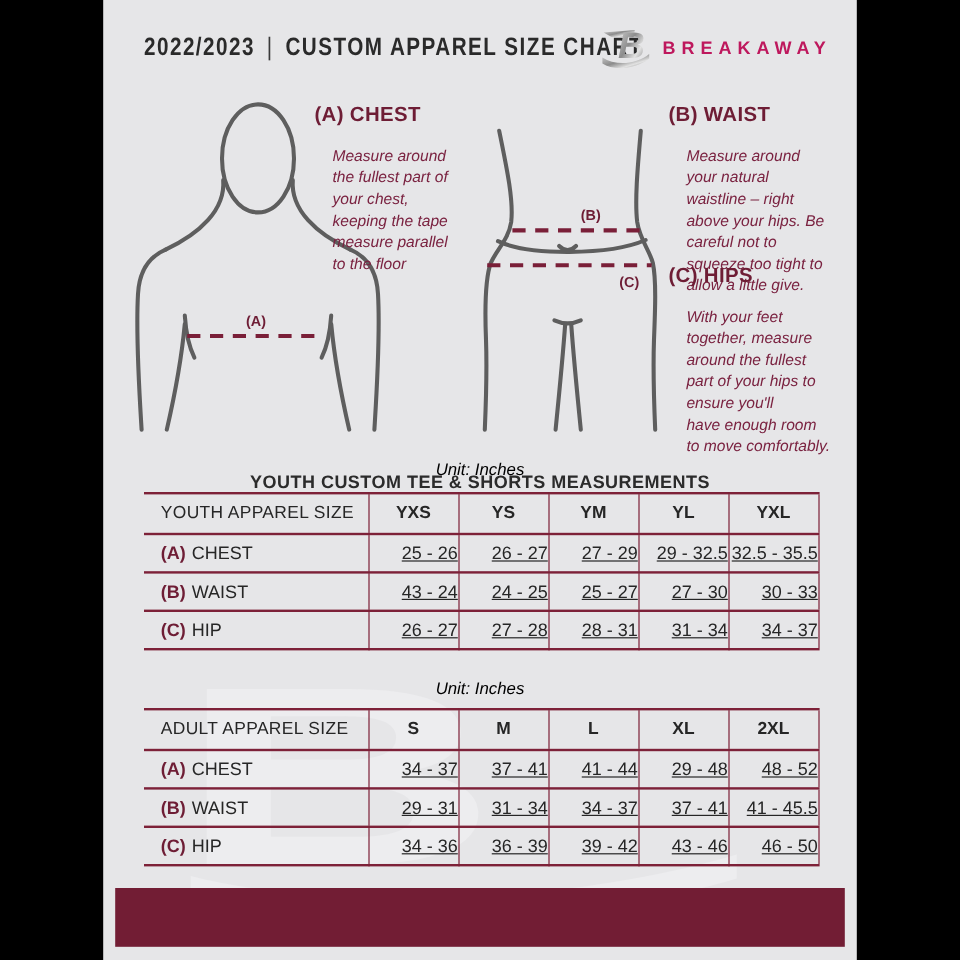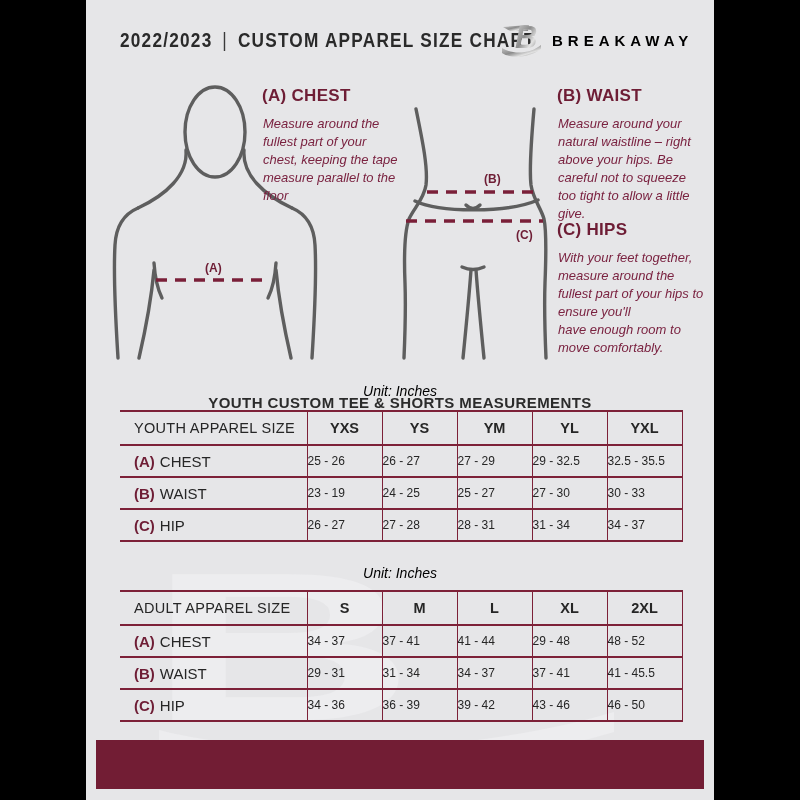--- a/index.html
+++ b/index.html
@@ -7,32 +7,32 @@
          font-family:"Liberation Sans","DejaVu Sans",sans-serif;}
   .doc{position:absolute;left:86px;top:0;width:628px;height:800px;background:#e6e6e8;}
 
   
   .hdr-title{position:absolute;left:34px;top:28px;white-space:nowrap;
              font-size:21px;font-weight:700;color:#2a2a2a;letter-spacing:1.5px;
              transform:scaleX(0.82);transform-origin:left center;}
   .hdr-title .divider{font-weight:400;color:#3a3a3a;margin:0 12px;}
   .brand-logo{position:absolute;left:414px;top:17px;width:44px;height:40px;}
   .brand-name{position:absolute;left:466px;top:32px;font-size:15px;font-weight:700;
-              color:#000000;letter-spacing:5px;white-space:nowrap;}
+              color:#be185d;letter-spacing:5px;white-space:nowrap;}
 
   
   .watermark{position:absolute;left:58px;top:552px;width:500px;height:245px;z-index:0;opacity:.6;}
 
   
   .fig{position:absolute;z-index:1;pointer-events:none;}
   .fig-left{left:22px;top:80px;width:222px;height:280px;}
   .fig-mid{left:304px;top:93px;width:170px;height:267px;}
   .instr{position:absolute;z-index:2;}
   .instr h3{margin:0 0 9px 0;font-size:17px;font-weight:700;color:#6e1d35;letter-spacing:.3px;}
-  .instr p{margin:1px;font-size:13px;font-style:italic;line-height:1.38;color:#7a2240;white-space:pre-line;}
+  .instr p{margin:15px;font-size:13px;font-style:italic;line-height:1.38;color:#7a2240;white-space:pre-line;}
   .instr-a{left:176px;top:86px;width:140px;}
   .instr-b{left:471px;top:86px;width:150px;}
   .instr-c{left:471px;top:220px;width:152px;}
 
   
   .sec-title{position:absolute;width:100%;text-align:center;font-size:15px;font-weight:700;
              color:#2b2b2b;letter-spacing:.4px;z-index:1;margin-top:30px;}
   .sec-sub{position:absolute;width:100%;text-align:center;font-size:14px;font-style:italic;
            color:#000000;z-index:1;}
   table.size-table{position:absolute;left:34px;width:562px;border-collapse:collapse;
@@ -40,21 +40,21 @@
   .size-table td{padding:0;color:#262626;}
   .size-table tr{border-top:2px solid #7d2138;}
   .size-table tr.last{border-bottom:2px solid #7d2138;}
   .size-table td.vline{border-left:1.7px solid #7d2138;}
   .size-table td.vline-r{border-right:1.7px solid #7d2138;}
   .size-table tr.hrow td{height:32px;}
   .size-table tr.drow td{height:30px;}
   .label-col{padding-left:14px !important;text-align:left;margin-top:46px;}
   .col-head-label{font-size:14.5px;letter-spacing:.3px;color:#2e2e2e;}
   .size-head{font-size:14.5px;font-weight:700;text-align:center;color:#222;}
-  .val{font-size:12px;text-align:left;}
+  .val{font-size:15px;text-align:right;text-decoration:underline;}
   .row-key{font-weight:700;color:#6e1d35;margin-right:5px;}
   .row-label{font-size:15px;color:#222;}
 
   
   .footer-bar{position:absolute;left:10px;top:740px;width:608px;height:49px;
               background:#721d34;z-index:3;}
 
   svg text{font-family:"Liberation Sans","DejaVu Sans",sans-serif;}
 </style>
 </head>
@@ -156,21 +156,21 @@
       <tr class="drow">
         <td class="label-col row-label"><span class="row-key">(A)</span><span>CHEST</span></td>
         <td class="val vline">25 - 26</td>
         <td class="val vline">26 - 27</td>
         <td class="val vline">27 - 29</td>
         <td class="val vline">29 - 32.5</td>
         <td class="val vline vline-r">32.5 - 35.5</td>
       </tr>
       <tr class="drow">
         <td class="label-col row-label"><span class="row-key">(B)</span><span>WAIST</span></td>
-        <td class="val vline">23 - 19</td>
+        <td class="val vline">43 - 24</td>
         <td class="val vline">24 - 25</td>
         <td class="val vline">25 - 27</td>
         <td class="val vline">27 - 30</td>
         <td class="val vline vline-r">30 - 33</td>
       </tr>
       <tr class="drow last">
         <td class="label-col row-label"><span class="row-key">(C)</span><span>HIP</span></td>
         <td class="val vline">26 - 27</td>
         <td class="val vline">27 - 28</td>
         <td class="val vline">28 - 31</td>

